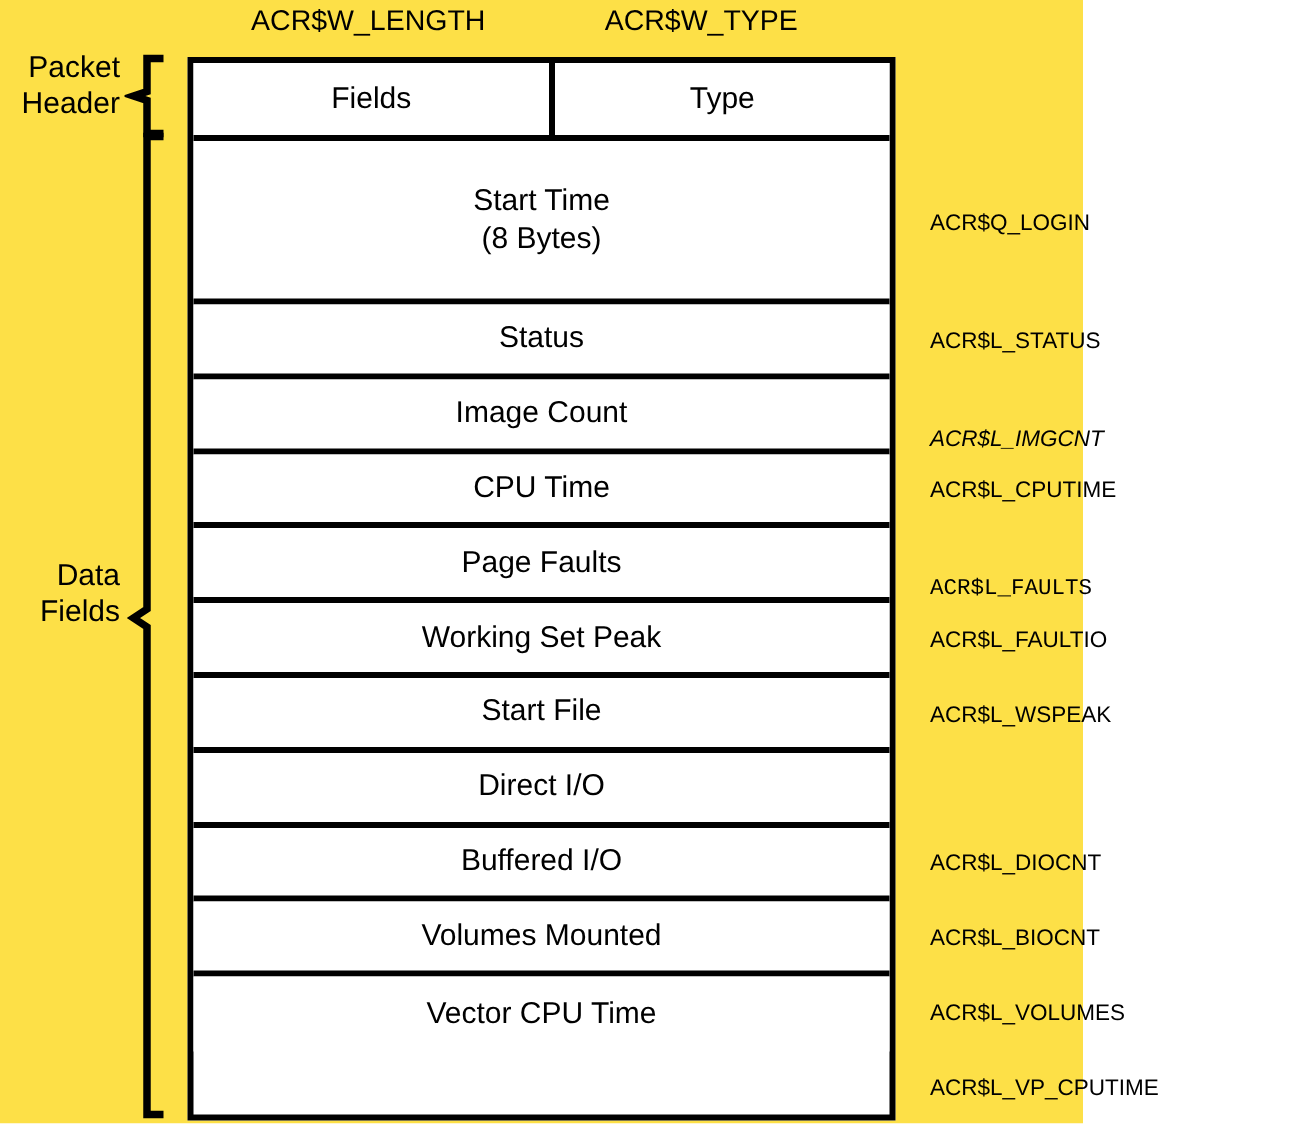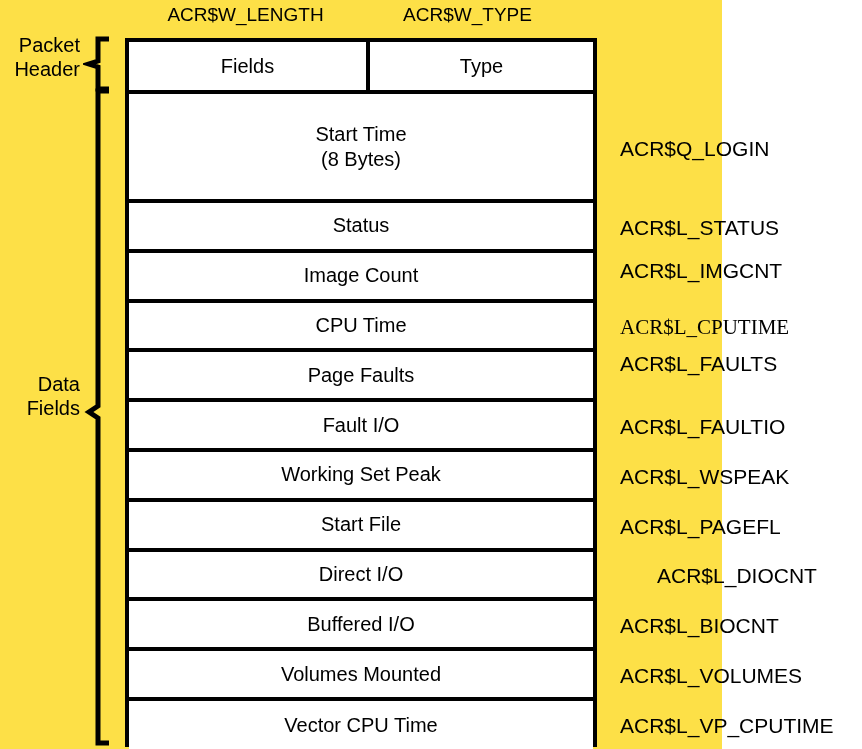--- a/index.html
+++ b/index.html
@@ -89,21 +89,21 @@
   #field-names {
     position: absolute;
     left: 620px;
     top: 38px;
     width: 242px;
     height: 709px;
   }
   .field-name {
     position: absolute;
     left: 0;
-    font-size: 21px;
+    font-size: 15px;
     line-height: 24px;
     white-space: nowrap;
     color: #000;
   }
 
   
   .group-label {
     position: absolute;
     font-size: 20px;
     line-height: 24px;
@@ -168,23 +168,20 @@
     </div>
 
     <div class="row row-standard">
       <span class="row-label">CPU Time</span>
     </div>
 
     <div class="row row-standard">
       <span class="row-label">Page Faults</span>
     </div>
 
-    <div class="row row-standard">
-      <span class="row-label">Fault I/O</span>
-    </div>
 
     <div class="row row-standard">
       <span class="row-label">Working Set Peak</span>
     </div>
 
     <div class="row row-standard">
       <span class="row-label">Start File</span>
     </div>
 
     <div class="row row-standard">
@@ -201,25 +198,24 @@
 
     <div class="row row-standard">
       <span class="row-label">Vector CPU Time</span>
     </div>
 
   </div>
 
   <div id="field-names">
     <div class="field-name" style="top: 98.5px;">ACR$Q_LOGIN</div>
     <div class="field-name" style="top: 177.898px;">ACR$L_STATUS</div>
-    <div class="field-name" style="top: 221px;">ACR$L_IMGCNT</div>
-    <div class="field-name" style="top: 277.492px; font-family: Liberation Serif, serif;">ACR$L_CPUTIME</div>
-    <div class="field-name" style="top: 314px;">ACR$L_FAULTS</div>
+    <div class="field-name" style="top: 243px; font-style: italic;">ACR$L_IMGCNT</div>
+    <div class="field-name" style="top: 277.492px;">ACR$L_CPUTIME</div>
+    <div class="field-name" style="top: 343px; font-family: Liberation Mono, monospace;">ACR$L_FAULTS</div>
     <div class="field-name" style="top: 377.086px;">ACR$L_FAULTIO</div>
     <div class="field-name" style="top: 426.883px;">ACR$L_WSPEAK</div>
-    <div class="field-name" style="top: 476.68px;">ACR$L_PAGEFL</div>
-    <div class="field-name" style="top: 526.477px; margin-left: 37px;">ACR$L_DIOCNT</div>
+    <div class="field-name" style="top: 526.477px;">ACR$L_DIOCNT</div>
     <div class="field-name" style="top: 576.273px;">ACR$L_BIOCNT</div>
     <div class="field-name" style="top: 626.07px;">ACR$L_VOLUMES</div>
     <div class="field-name" style="top: 675.867px;">ACR$L_VP_CPUTIME</div>
   </div>
 
 </div>
 
 </body></html>

